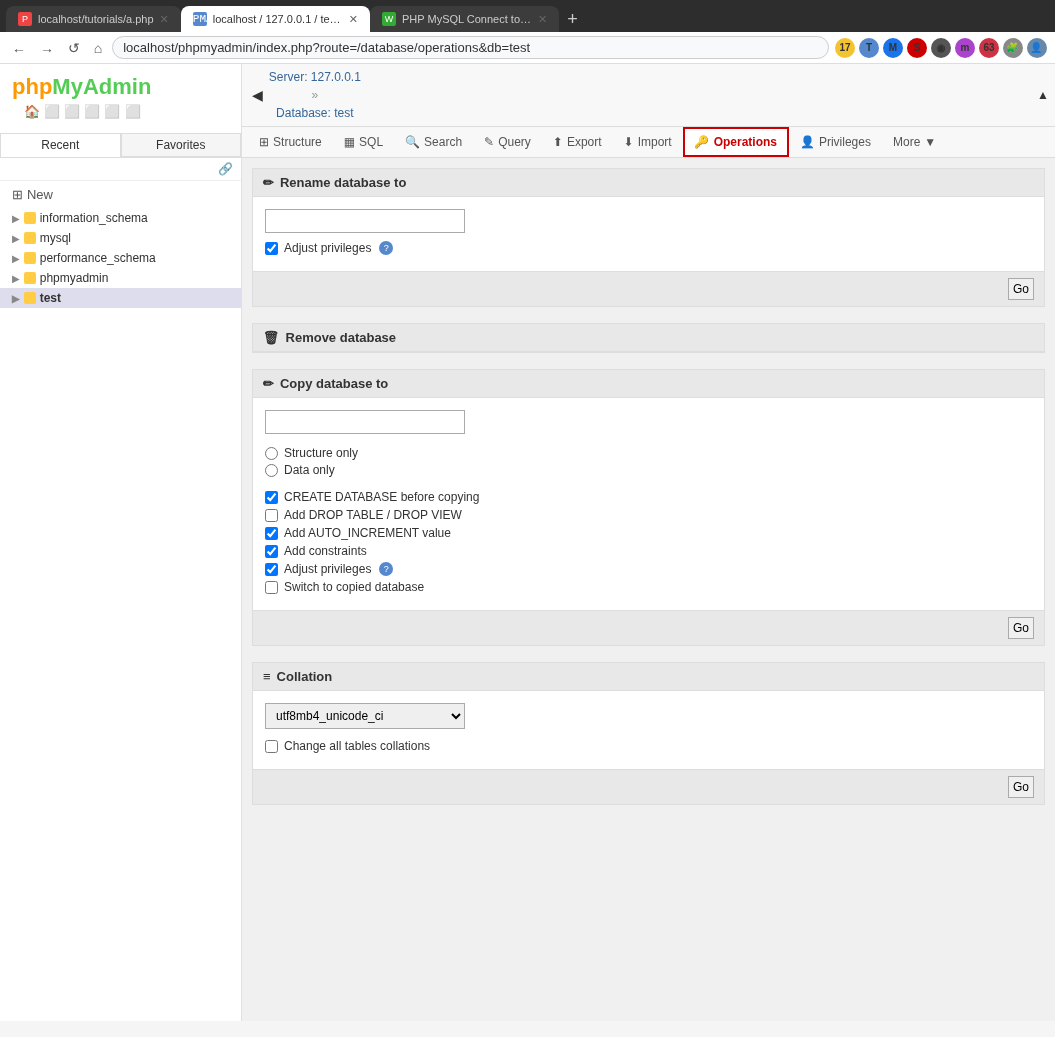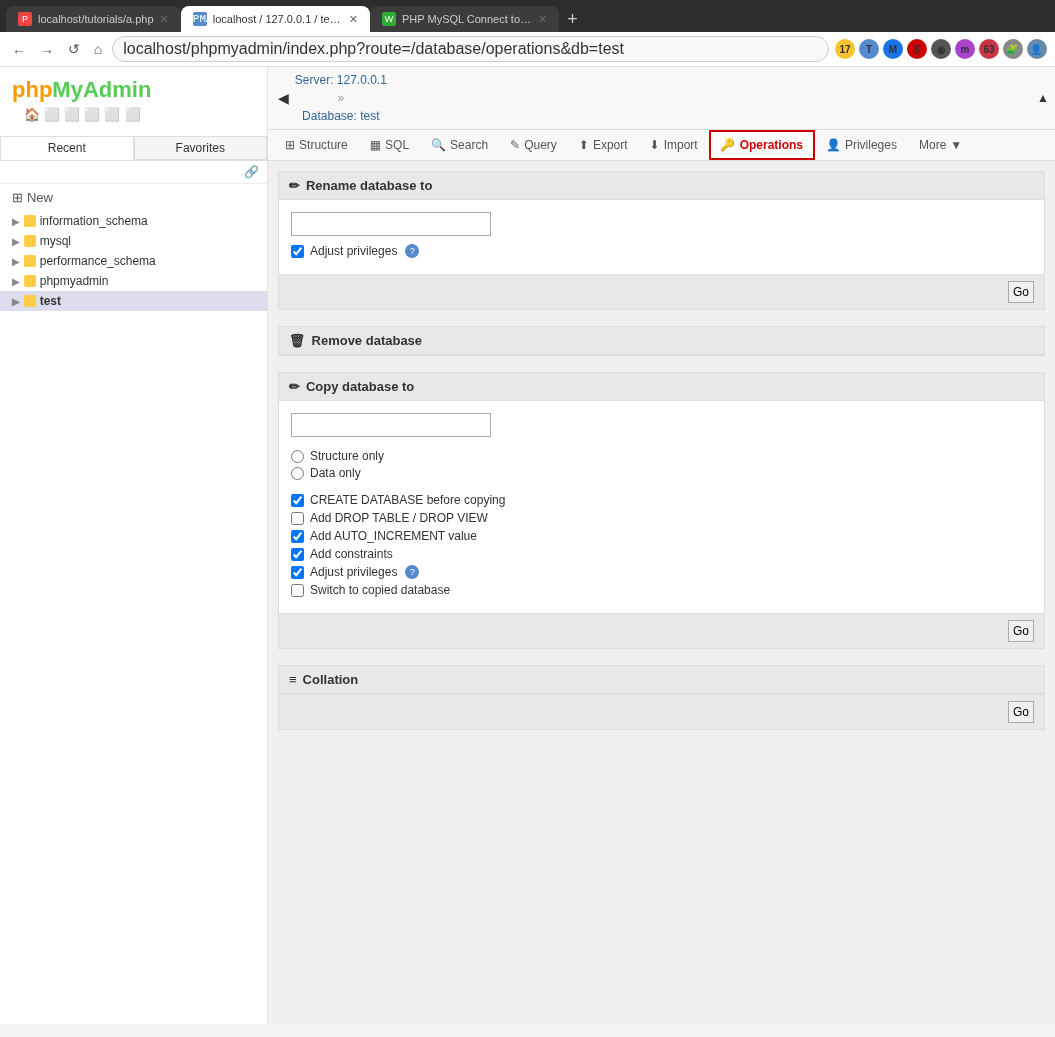--- a/index.html
+++ b/index.html
@@ -10,29 +10,29 @@
     .browser-tabs { display: flex; background: #2d2d2d; padding: 6px 0 0 6px; align-items: flex-end; }
     .tab { background: #f1f3f4; border-radius: 8px 8px 0 0; padding: 6px 12px; font-size: 12px; color: #333; display: flex; align-items: center; gap: 6px; min-width: 160px; max-width: 220px; }
     .tab.active { background: #fff; }
     .tab.inactive { background: #3c3c3c; color: #ccc; }
     .tab-favicon { width: 14px; height: 14px; background: #e8a000; border-radius: 2px; display: inline-block; font-size: 9px; color: white; text-align: center; line-height: 14px; }
     .tab-close { margin-left: auto; cursor: pointer; color: #666; font-size: 11px; }
     .tab-new { background: none; border: none; color: #ccc; font-size: 18px; padding: 0 8px; cursor: pointer; align-self: center; }
 
     .browser-address-bar { background: #fff; display: flex; align-items: center; padding: 4px 8px; gap: 6px; border-bottom: 1px solid #ddd; }
     .nav-btn { background: none; border: none; cursor: pointer; font-size: 14px; color: #555; padding: 2px 4px; }
-    .url-bar { flex: 1; border: 1px solid #ccc; border-radius: 20px; padding: 3px 10px; font-size: 16px; color: #333; background: #f8f9fa; }
+    .url-bar { flex: 1; border: 1px solid #ccc; border-radius: 20px; padding: 3px 10px; font-size: 13px; color: #333; background: #f8f9fa; }
     .browser-icons { display: flex; gap: 4px; align-items: center; }
     .browser-icon { width: 20px; height: 20px; border-radius: 50%; display: inline-flex; align-items: center; justify-content: center; font-size: 10px; font-weight: bold; cursor: pointer; }
 
     
     .app-layout { display: flex; height: calc(1037px - 80px); overflow: hidden; }
 
     
-    .sidebar { width: 268px; background: #fff; border-right: 1px solid #e0e0e0; display: flex; flex-direction: column; overflow-y: auto; }
+    .sidebar { width: 242px; background: #fff; border-right: 1px solid #e0e0e0; display: flex; flex-direction: column; overflow-y: auto; }
     .pma-logo { padding: 10px 12px; background: #fff; }
     .pma-logo-text { font-size: 22px; font-weight: bold; }
     .pma-logo-text span:first-child { color: #f90; }
     .pma-logo-text span:last-child { color: #6c7; }
     .pma-icons { display: flex; gap: 4px; padding: 4px 12px; }
 
     .sidebar-tabs { display: flex; border-bottom: 1px solid #ddd; }
     .sidebar-tab { flex: 1; text-align: center; padding: 4px; font-size: 12px; cursor: pointer; background: #f5f5f5; border: 1px solid #ddd; }
     .sidebar-tab.active { background: #fff; border-bottom: none; }
     .sidebar-new { padding: 6px 12px; display: flex; align-items: center; gap: 4px; font-size: 13px; cursor: pointer; color: #555; }
@@ -302,20 +302,31 @@
         <div class="go-bar">
           <button class="go-btn">Go</button>
         </div>
       </div>
 
       <div class="section-box">
         <div class="section-header">
           <span>≡</span>
           <span>Collation</span>
         </div>
+        <div class="section-body">
+          <select class="collation-select">
+            <option>utf8mb4_unicode_ci</option>
+            <option>utf8_general_ci</option>
+            <option>latin1_swedish_ci</option>
+          </select>
+          <div class="checkbox-row" style="margin-top:10px;">
+            <input type="checkbox" style="">
+            <span>Change all tables collations</span>
+          </div>
+        </div>
         <div class="go-bar">
           <button class="go-btn">Go</button>
         </div>
       </div>
 
     </div>
   </div>
 </div>
 
 </body></html>

